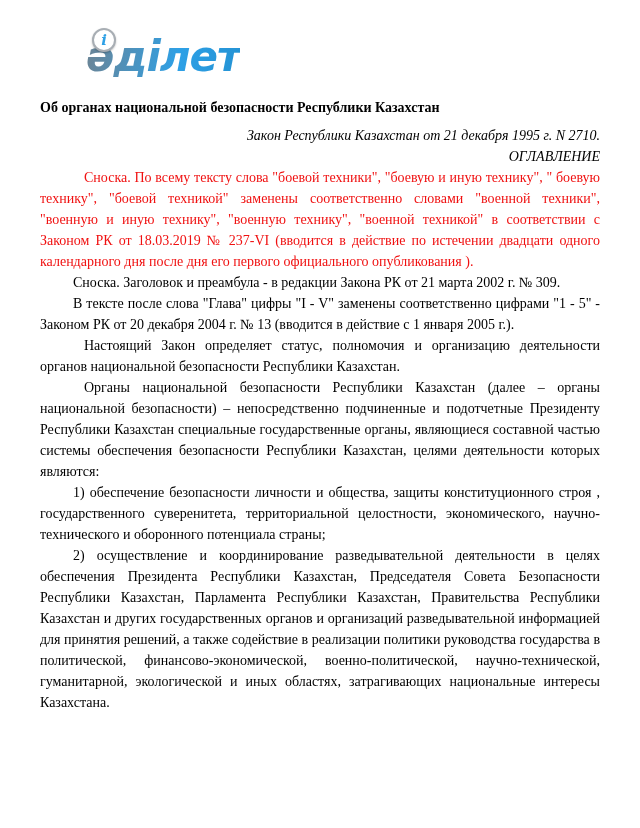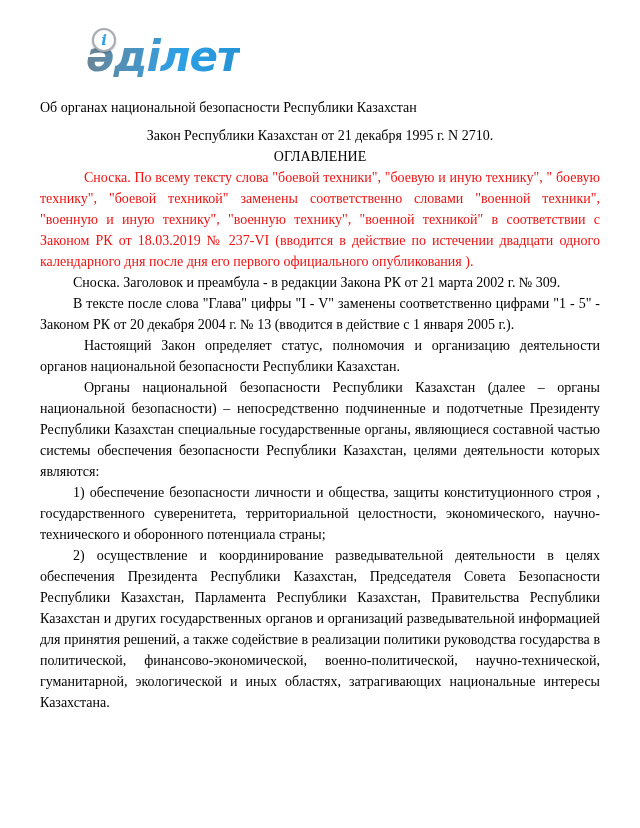--- a/index.html
+++ b/index.html
@@ -74,31 +74,31 @@
   
   .doc {
     font-family: "Liberation Serif", serif;
     font-size: 14px;
     line-height: 21px;
     color: var(--text);
   }
   .doc h1 {
     font-size: 14px;
     line-height: 20px;
-    font-weight: normal;
+    font-weight: bold;
     margin: 12px 0 7px 0;
   }
   .doc h2 {
     font-size: 14px;
     line-height: 21px;
     font-weight: bold;
     margin: 8px 0 0 0;
   }
   .doc p { margin: 0; }
-  .plain { text-align: center; }
+  .plain { text-align: right; font-style: italic; }
   .just  { text-align: justify; }
   .indent-lg { text-indent: 44px; }
   .indent-md { text-indent: 33px; }
   .note-red { color: var(--note-red); }
 </style>
 </head>
 <body>
 
 <div class="page">
 

